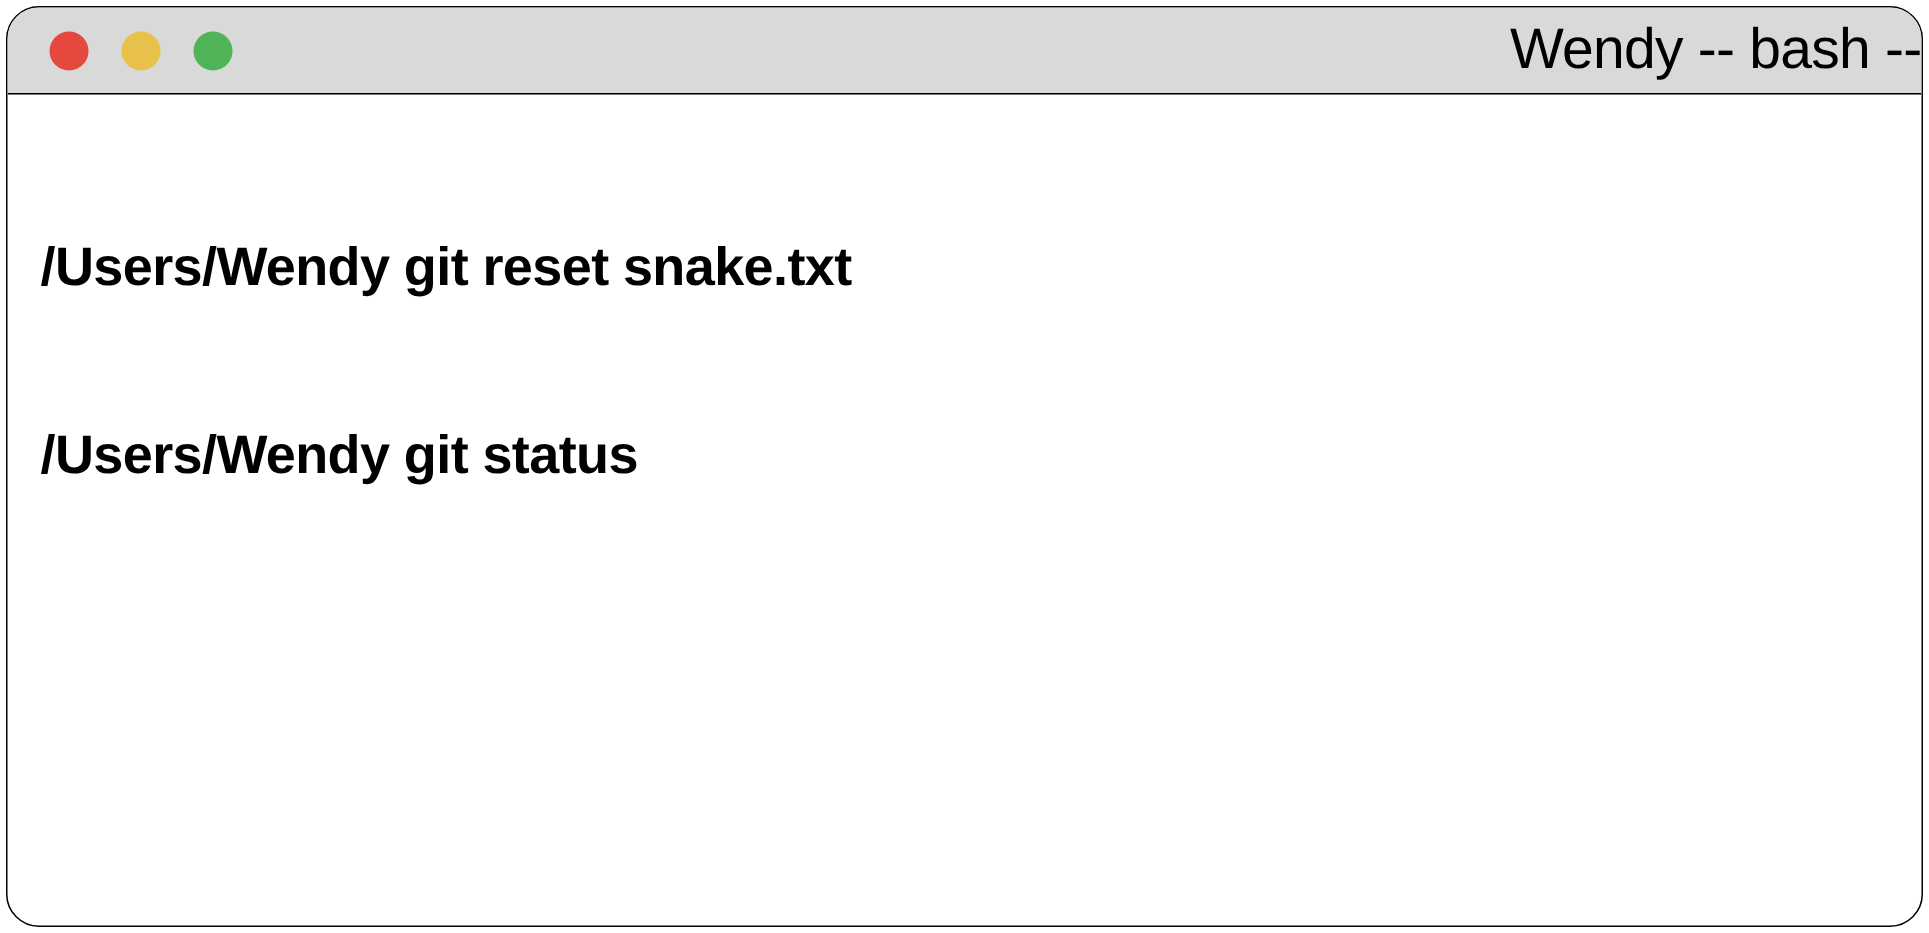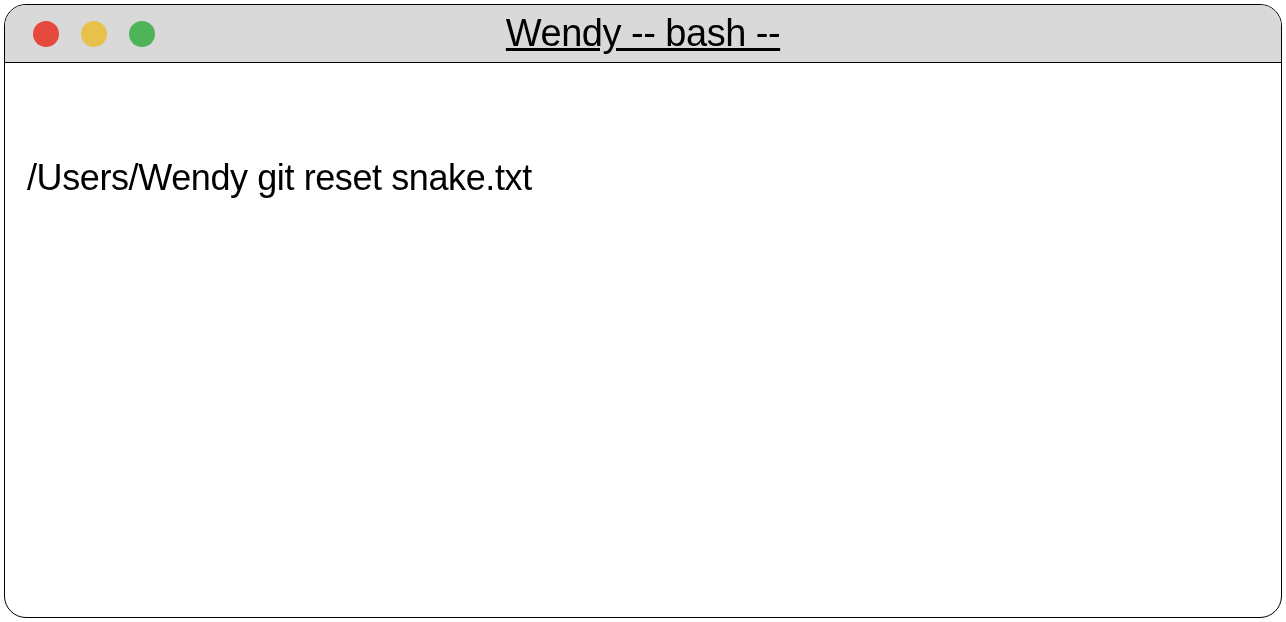--- a/index.html
+++ b/index.html
@@ -35,53 +35,53 @@
       width: 26px;
       height: 26px;
       border-radius: 50%;
     }
     .dot.red { background: #e5493d; }
     .dot.yellow { background: #e8c14a; }
     .dot.green { background: #4fb357; }
     .title {
       position: absolute;
       left: 0; right: 0;
-      text-align: center;
+      text-align: right;
       font-size: 38px;
       font-weight: 400;
       letter-spacing: -0.5px;
       pointer-events: none;
-      text-decoration: underline;
     }
     .terminal-body {
       padding: 10px 22px 10px 22px;
       font-size: 36px;
       line-height: 1.16;
       letter-spacing: -0.4px;
       white-space: pre;
       font-stretch: condensed;
     }
-    .line { display: block; }
+    .line { display: block; font-weight: bold; }
     .green { color: #3aa557; }
     .red { color: #e5493d; }
   </style>
 </head>
 <body>
 
 <div class="window">
   <div class="titlebar">
     <div class="traffic-lights">
       <div class="dot red"></div>
       <div class="dot yellow"></div>
       <div class="dot green"></div>
     </div>
     <div class="title">Wendy -- bash --</div>
   </div>
   <div class="terminal-body">
     <span class="line">/Users/Wendy git reset snake.txt</span>
+    <span class="line">/Users/Wendy git status</span>
     
     
     
     
     
     
     
   </div>
 </div>
 

